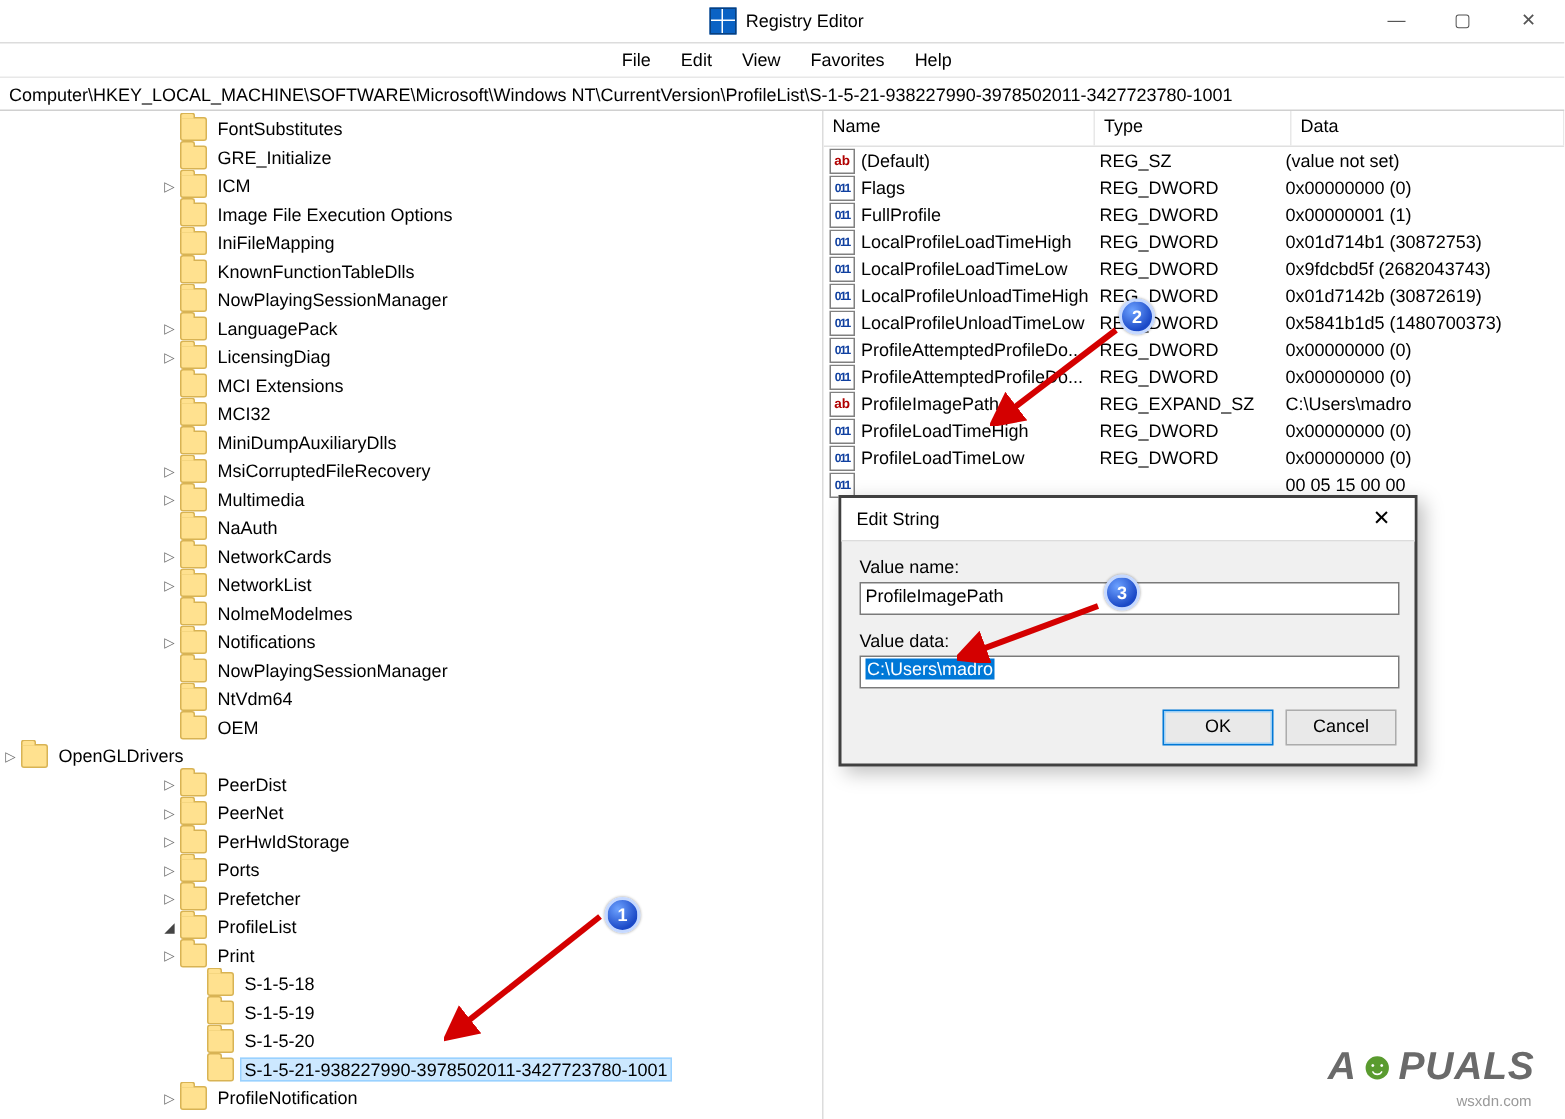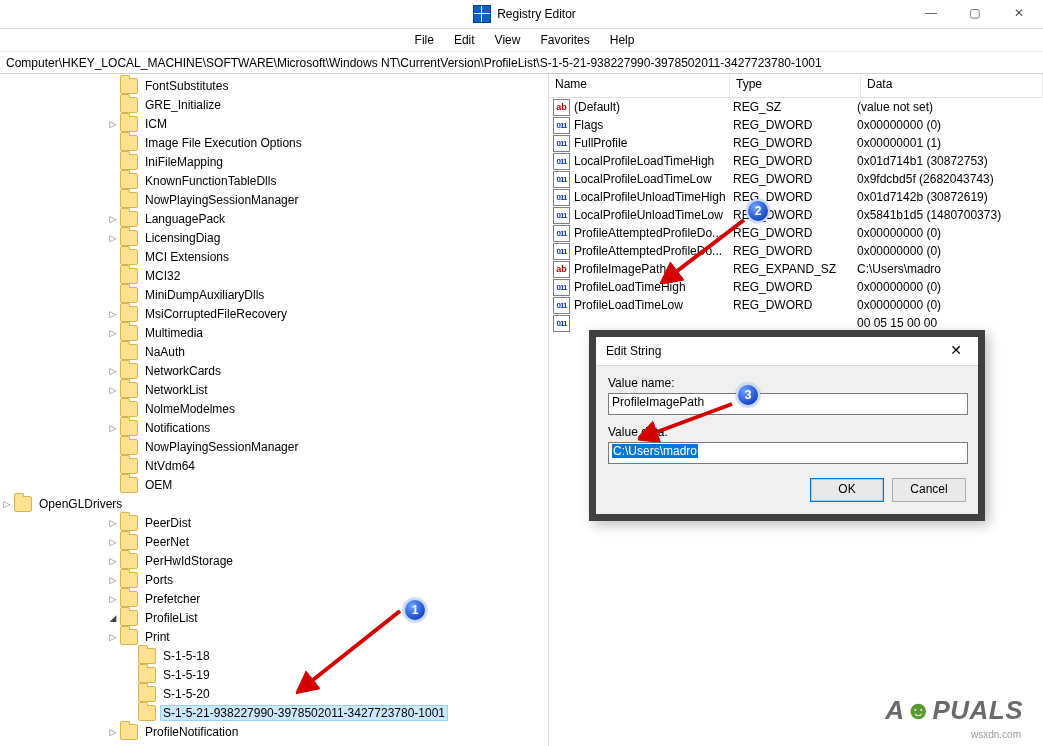--- a/index.html
+++ b/index.html
@@ -187,25 +187,24 @@
   .vicon.str { color: #b00000; }
   .vicon.bin { color: #1040a0; font-size: 8px; letter-spacing: -1px;}
 
   
   .dialog {
     position: absolute;
     left: 559px;
     top: 330px;
     width: 382px;
     background: #f0f0f0;
-    border: 7px solid #404040;
+    border: 2px solid #404040;
     box-shadow: 4px 4px 12px rgba(0,0,0,.25);
     z-index: 20;
     font-size: 12px;
-    margin-left: 30px;
   }
   .dlg-title {
     height: 28px;
     background: #fff;
     display: flex;
     align-items: center;
     padding-left: 10px;
     position: relative;
     border-bottom: 1px solid #dcdcdc;
   }

